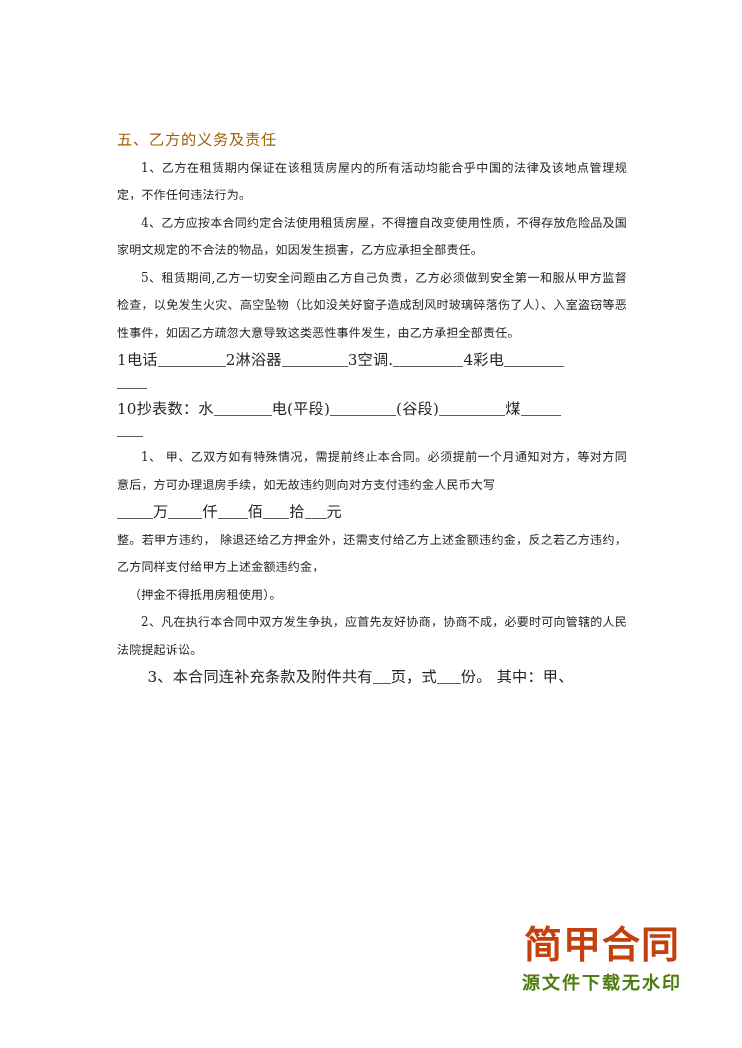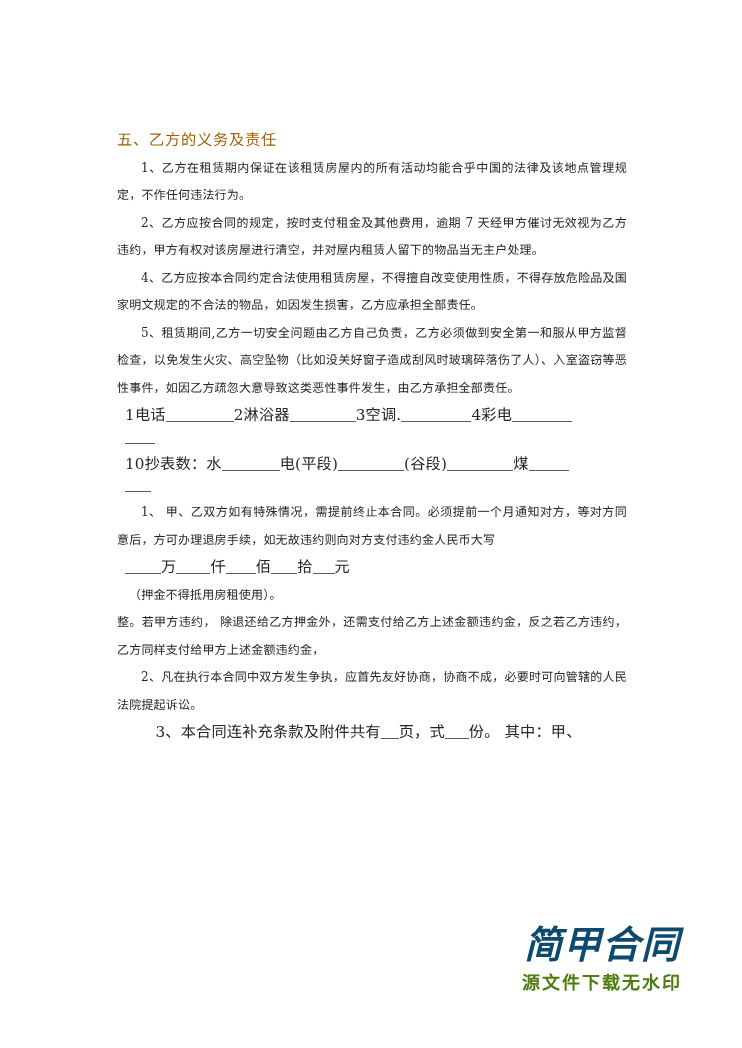--- a/index.html
+++ b/index.html
@@ -52,21 +52,20 @@
     color: #a16207;
     margin-top: 41px;
   }
 
   
   .fillrow {
     font-size: 15.2px;
     line-height: 27.5px;
     letter-spacing: 0.2px;
     color: #262626;
-    margin-left: 8px;
   }
   .fillrow .lbl { white-space: nowrap; }
   .blank {
     display: inline-block;
     border-bottom: 1px solid #5a5a5a;
     vertical-align: -2px;
     height: 13px;
   }
   .b-w-70 { width: 70px; }
   .b-w-68 { width: 68px; }
@@ -122,21 +121,20 @@
 </style>
 </head>
 <body>
 
 <div class="page">
   <div class="content">
 
     <div class="sec-title">五、乙方的义务及责任</div>
 
     <div class="para">1、乙方在租赁期内保证在该租赁房屋内的所有活动均能合乎中国的法律及该地点管理规定，不作任何违法行为。</div>
-    <div class="para">2、乙方应按合同的规定，按时支付租金及其他费用，逾期 7 天经甲方催讨无效视为乙方违约，甲方有权对该房屋进行清空，并对屋内租赁人留下的物品当无主户处理。</div>
     <div class="para">4、乙方应按本合同约定合法使用租赁房屋，不得擅自改变使用性质，不得存放危险品及国家明文规定的不合法的物品，如因发生损害，乙方应承担全部责任。</div>
     <div class="para">5、租赁期间,乙方一切安全问题由乙方自己负责，乙方必须做到安全第一和服从甲方监督检查，以免发生火灾、高空坠物（比如没关好窗子造成刮风时玻璃碎落伤了人）、入室盗窃等恶性事件，如因乙方疏忽大意导致这类恶性事件发生，由乙方承担全部责任。</div>
 
 
     <div class="fillrow">
       <span class="lbl">1</span><span class="lbl">电话</span><span class="blank b-w-68"></span><span class="lbl">2</span><span class="lbl">淋浴器</span><span class="blank b-w-66"></span><span class="lbl">3</span><span class="lbl">空调.</span><span class="blank b-w-70"></span><span class="lbl">4</span><span class="lbl">彩电</span><span class="blank b-w-60"></span>
       <span class="orphan">
         <span class="blank b-w-30"></span>
       </span>
     </div>
@@ -150,28 +148,28 @@
       </span>
     </div>
 
 
     <div class="para">1、 甲、乙双方如有特殊情况，需提前终止本合同。必须提前一个月通知对方，等对方同意后，方可办理退房手续，如无故违约则向对方支付违约金人民币大写</div>
 
     <div class="fillrow">
       <span class="blank b-w-36"></span><span class="lbl">万</span><span class="blank b-w-34"></span><span class="lbl">仟</span><span class="blank b-w-30"></span><span class="lbl">佰</span><span class="blank b-w-26"></span><span class="lbl">拾</span><span class="blank b-w-22"></span><span class="lbl">元</span>
     </div>
 
+    <div class="para no-indent">整。若甲方违约， 除退还给乙方押金外，还需支付给乙方上述金额违约金，反之若乙方违约，乙方同样支付给甲方上述金额违约金，</div>
     <div class="para indent-1">（押金不得抵用房租使用）。</div>
-    <div class="para no-indent">整。若甲方违约， 除退还给乙方押金外，还需支付给乙方上述金额违约金，反之若乙方违约，乙方同样支付给甲方上述金额违约金，</div>
 
     <div class="para">2、凡在执行本合同中双方发生争执，应首先友好协商，协商不成，必要时可向管辖的人民法院提起诉讼。</div>
 
     <div class="fillrow" style="text-indent:2em;">
       <span class="lbl">3、本合同连补充条款及附件共有</span><span class="blank b-w-18"></span><span class="lbl">页，式</span><span class="blank b-w-24"></span><span class="lbl">份。 其中：甲、</span>
     </div>
 
   </div>
 
   <div class="watermark">
-    <div class="wm-main" style="color: #0c4a6e; font-style: italic;">简甲合同</div>
+    <div class="wm-main" style="color: #c2410c;">简甲合同</div>
     <div class="wm-sub" style="color: #4d7c0f;">源文件下载无水印</div>
   </div>
 </div>
 
 </body></html>

